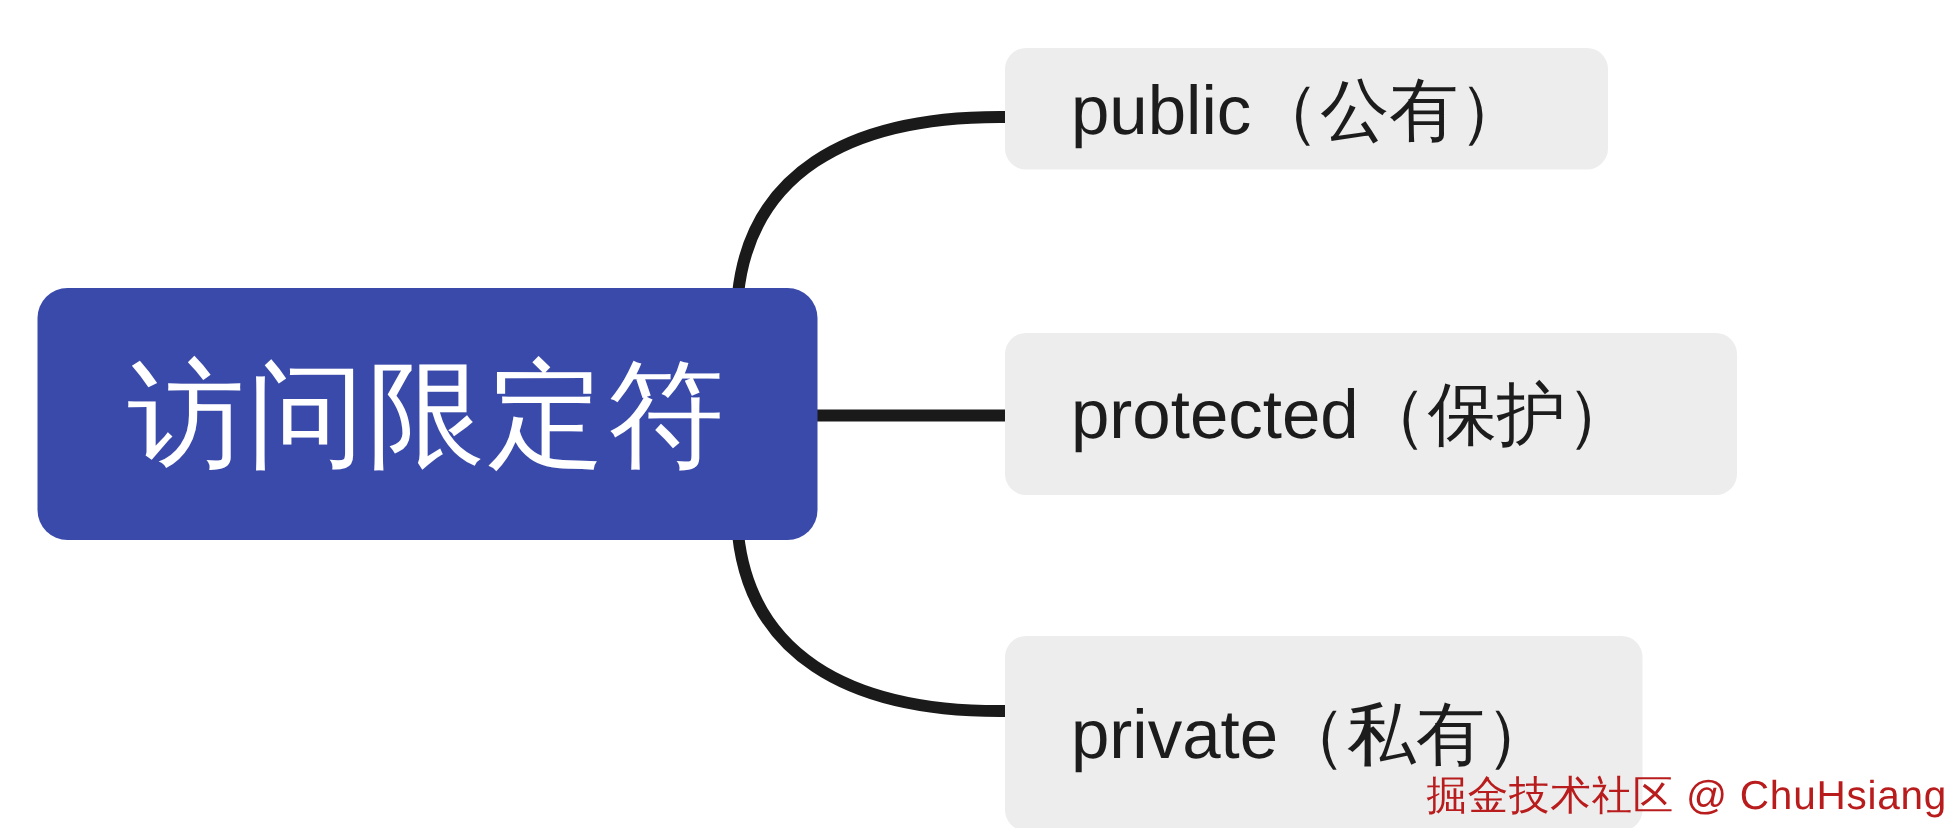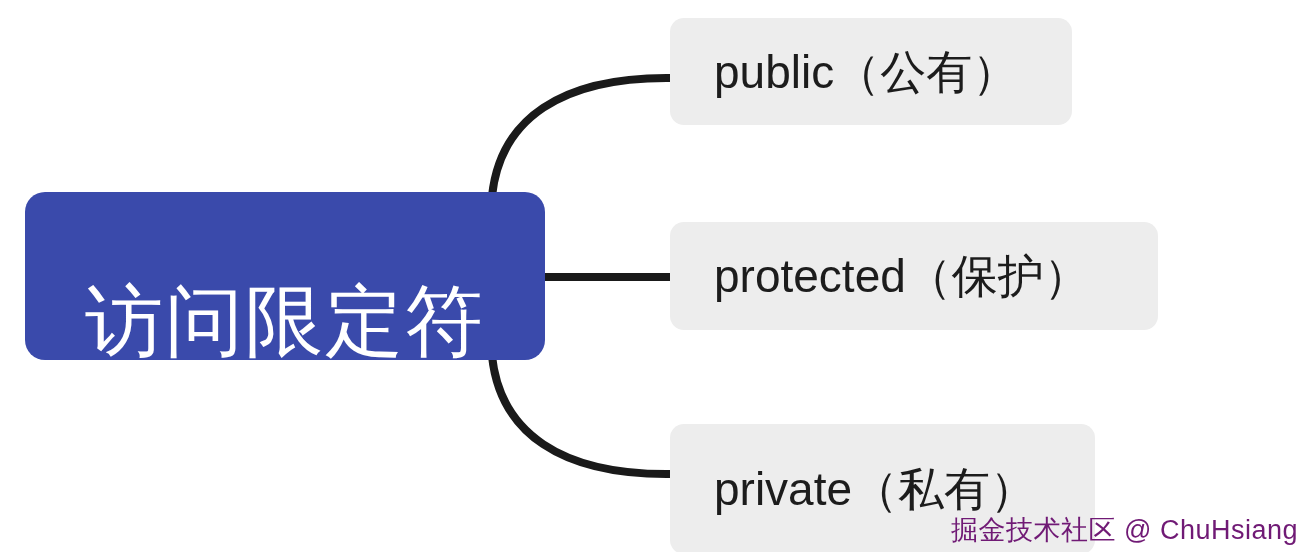--- a/index.html
+++ b/index.html
@@ -34,21 +34,21 @@
   
   #root-node {
     position: absolute;
     left: 25px;
     top: 192px;
     width: 520px;
     height: 168px;
     background: #3a4aab;
     border-radius: 20px;
     display: flex;
-    align-items: flex-end;
+    align-items: center;
     justify-content: center;
     box-sizing: border-box;
   }
   #root-node .node-text {
     color: #ffffff;
     font-size: 78px;
     line-height: 1;
     letter-spacing: 2px;
     font-weight: 400;
     white-space: nowrap;
@@ -67,43 +67,43 @@
   .child-node .node-text {
     color: #1c1c1c;
     font-size: 46px;
     line-height: 1;
     font-weight: 400;
     white-space: nowrap;
   }
 
   #child-node-public {
     left: 670px;
-    top: 18px;
+    top: 32px;
     width: 402px;
-    height: 107px;
+    height: 81px;
   }
   #child-node-protected {
     left: 670px;
     top: 222px;
     width: 488px;
     height: 108px;
   }
   #child-node-private {
     left: 670px;
     top: 424px;
     width: 425px;
     height: 130px;
   }
 
   
   #watermark {
     position: absolute;
     right: 8px;
     bottom: 6px;
-    color: #701a75;
+    color: #b91c1c;
     font-size: 27px;
     line-height: 1.2;
     white-space: nowrap;
     letter-spacing: 0.5px;
   }
 </style>
 </head>
 <body>
 
 <div id="mindmap-canvas">

